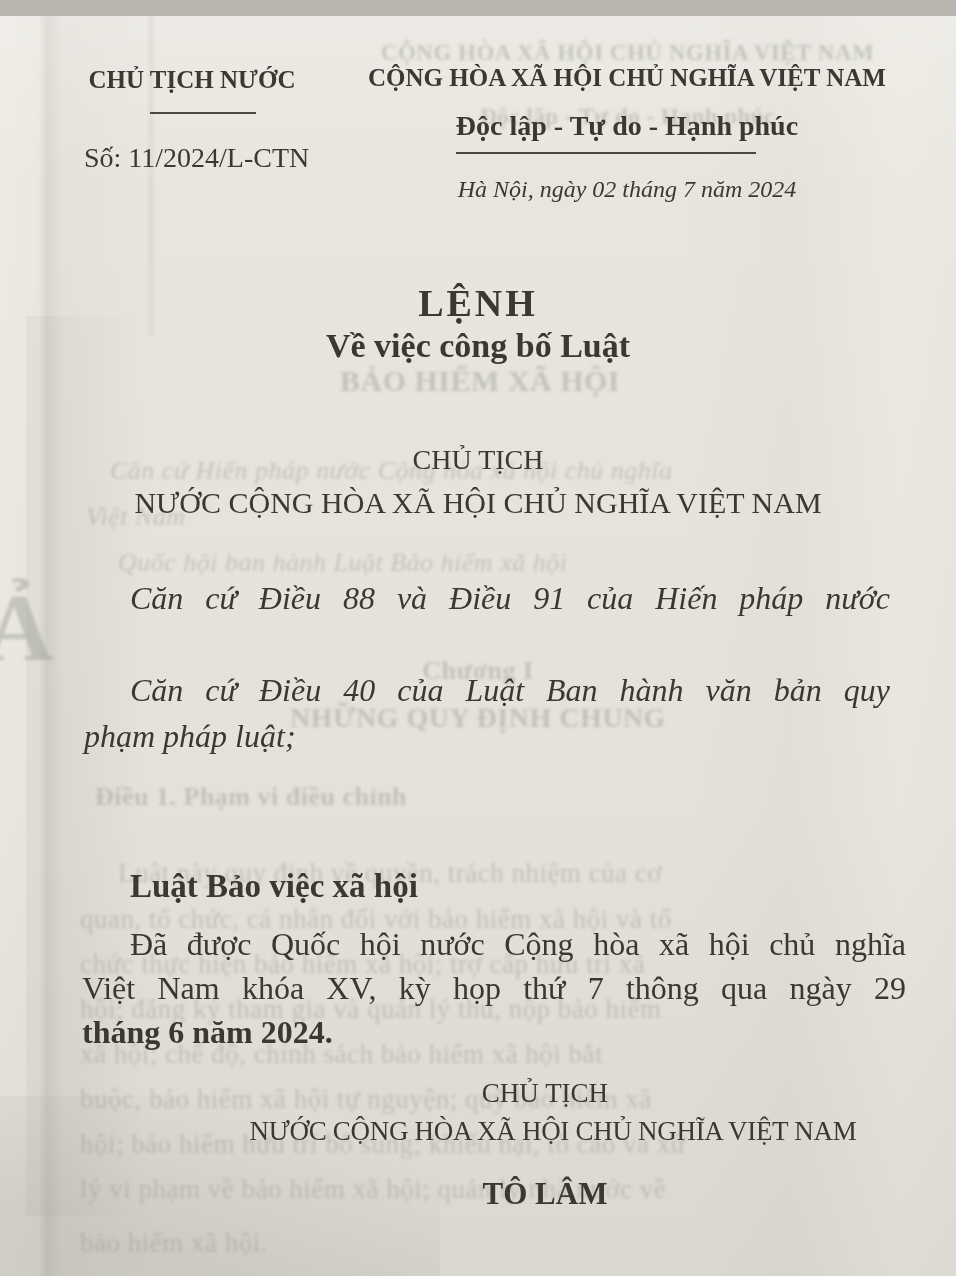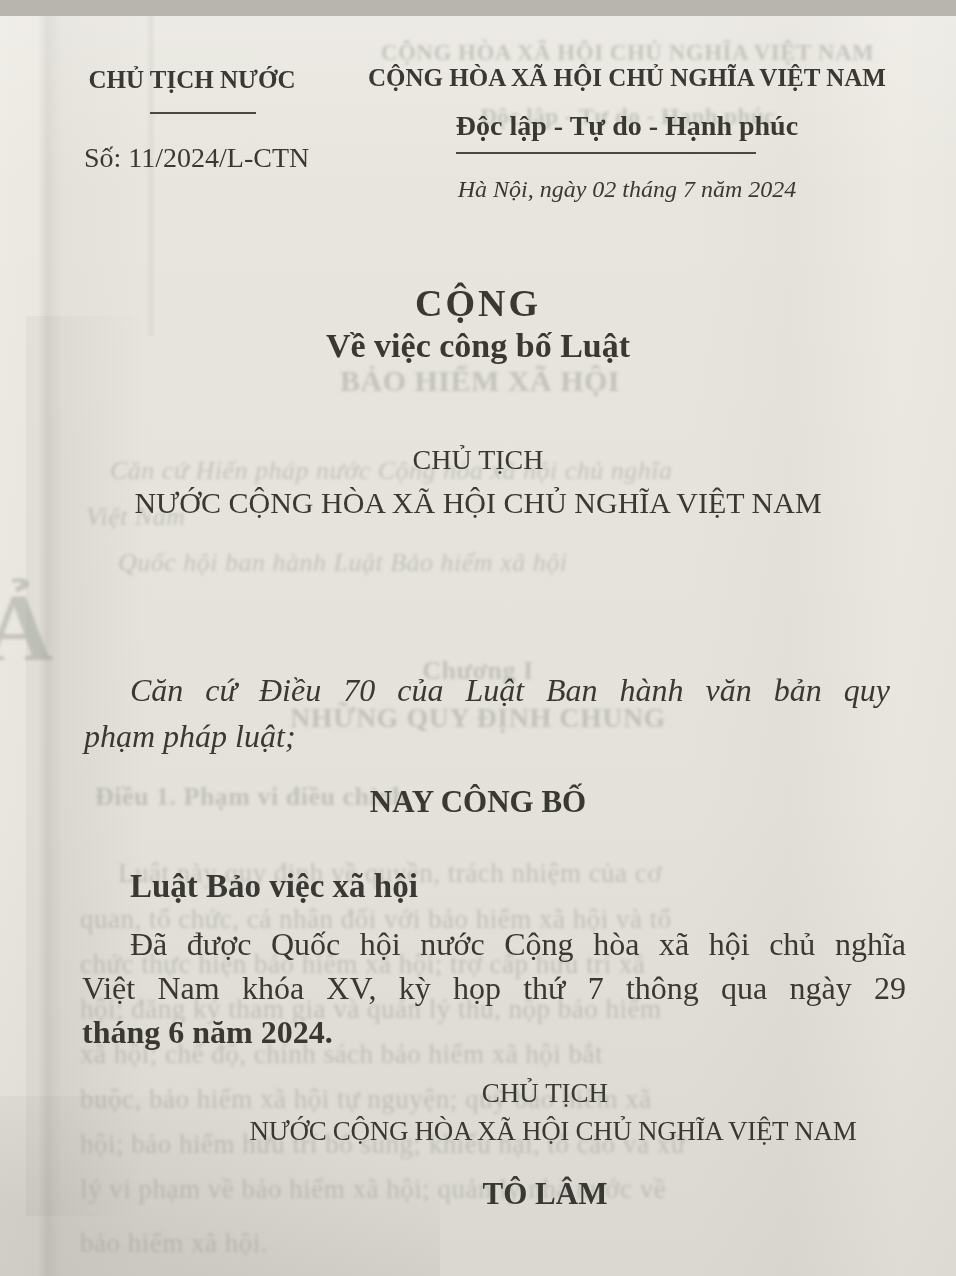--- a/index.html
+++ b/index.html
@@ -72,30 +72,30 @@
 
   <div class="txt b ctr nowrap" style="left:62px;top:50px;width:260px;font-size:25px;">CHỦ TỊCH NƯỚC</div>
   <div class="rule" style="left:150px;top:96px;width:106px;"></div>
   <div class="txt nowrap" style="left:84px;top:126px;font-size:28px;">Số: 11/2024/L-CTN</div>
 
   <div class="txt b ctr nowrap" style="left:368px;top:48px;width:518px;font-size:25px;">CỘNG HÒA XÃ HỘI CHỦ NGHĨA VIỆT NAM</div>
   <div class="txt b ctr nowrap" style="left:368px;top:94px;width:518px;font-size:28px;">Độc lập - Tự do - Hạnh phúc</div>
   <div class="rule" style="left:456px;top:136px;width:300px;"></div>
   <div class="txt i ctr nowrap" style="left:368px;top:160px;width:518px;font-size:24px;">Hà Nội, ngày 02 tháng 7 năm 2024</div>
 
-  <div class="txt b ctr nowrap" style="left:0;top:266px;width:956px;font-size:38px;letter-spacing:3px;">CỘNG</div>
+  <div class="txt b ctr nowrap" style="left:0;top:266px;width:956px;font-size:38px;letter-spacing:3px;">LỆNH</div>
   <div class="txt b ctr nowrap" style="left:0;top:310px;width:956px;font-size:34px;">Về việc công bố Luật</div>
 
   <div class="txt ctr nowrap" style="left:0;top:428px;width:956px;font-size:28px;">CHỦ TỊCH</div>
   <div class="txt ctr nowrap" style="left:0;top:470px;width:956px;font-size:30px;">NƯỚC CỘNG HÒA XÃ HỘI CHỦ NGHĨA VIỆT NAM</div>
 
-  <div class="txt i just" style="left:130px;top:656px;width:760px;font-size:32px;">Căn cứ Điều 70 của Luật Ban hành văn bản quy</div>
+  <div class="txt i just" style="left:130px;top:564px;width:760px;font-size:32px;">Căn cứ Điều 88 và Điều 91 của Hiến pháp nước</div>
+  <div class="txt i just" style="left:130px;top:656px;width:760px;font-size:32px;">Căn cứ Điều 40 của Luật Ban hành văn bản quy</div>
   <div class="txt i nowrap" style="left:84px;top:702px;font-size:32px;">phạm pháp luật;</div>
 
-  <div class="txt b ctr nowrap" style="left:0;top:768px;width:956px;font-size:31px;">NAY CÔNG BỐ</div>
 
   <div class="txt b nowrap" style="left:130px;top:852px;font-size:33px;">Luật Bảo việc xã hội</div>
 
   <div class="txt just" style="left:130px;top:910px;width:776px;font-size:32px;">Đã được Quốc hội nước Cộng hòa xã hội chủ nghĩa</div>
   <div class="txt just" style="left:82px;top:954px;width:824px;font-size:32px;">Việt Nam khóa XV, kỳ họp thứ 7 thông qua ngày 29</div>
   <div class="txt nowrap" style="left:82px;top:998px;font-size:32px;font-weight:bold;">tháng 6 năm 2024.</div>
 
   <div class="txt ctr nowrap" style="left:140px;top:1062px;width:810px;font-size:27px;">CHỦ TỊCH</div>
   <div class="txt ctr nowrap" style="left:215px;top:1100px;width:676px;font-size:27px;letter-spacing:-0.3px;">NƯỚC CỘNG HÒA XÃ HỘI CHỦ NGHĨA VIỆT NAM</div>
   <div class="txt b ctr nowrap" style="left:140px;top:1160px;width:810px;font-size:31px;">TÔ LÂM</div>

